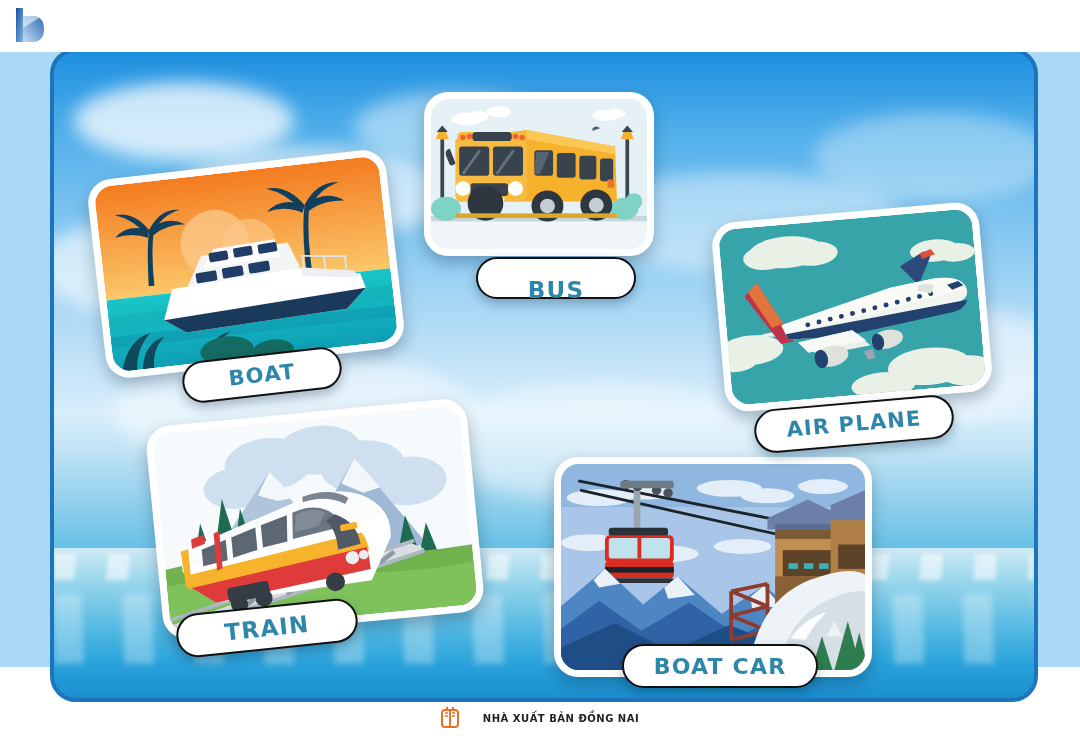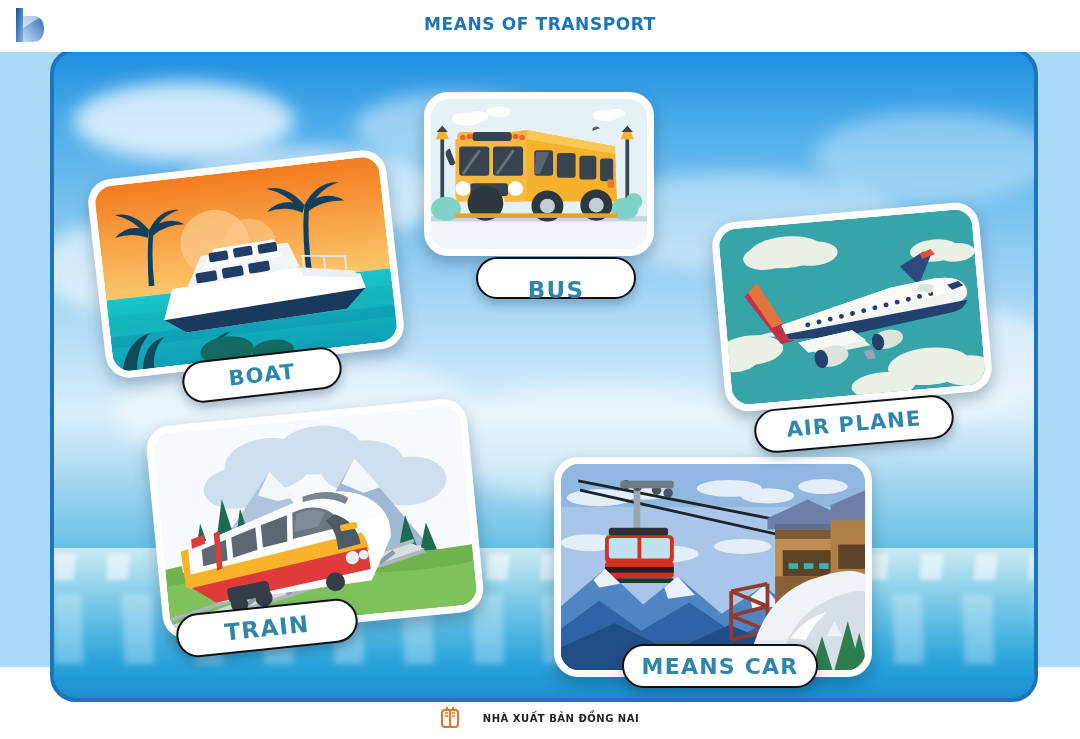--- a/index.html
+++ b/index.html
@@ -100,21 +100,20 @@
           <linearGradient id="lg2" x1="1" y1="0" x2="0" y2="1">
             <stop offset="0" stop-color="#2D6CB5"></stop>
               <stop offset="1" stop-color="#C7DEF3"></stop>
           </linearGradient>
         </defs>
         <path d="M6 4 h7 v34 h-7 z" fill="url(#lg1)"></path>
         <path d="M13 12 h10 c7 0 11 5 11 13 c0 8 -4 13 -11 13 h-10 z" fill="url(#lg2)"></path>
         <path d="M13 12 h10 c3 0 5 1 6 2 l-16 10 z" fill="#FFFFFF" opacity=".55"></path>
       </svg>
     </div>
-    <div class="title">MEANS OF TRANSPORT</div>
   </div>
 
   <div class="panel">
 
     <div class="cloud" style="left:20px;top:30px;width:220px;height:78px;"></div>
     <div class="cloud" style="left:120px;top:95px;width:280px;height:92px;opacity:.85;"></div>
     <div class="cloud" style="left:-20px;top:160px;width:320px;height:110px;opacity:.8;"></div>
     <div class="cloud" style="left:300px;top:40px;width:200px;height:70px;opacity:.6;"></div>
     <div class="cloud" style="left:520px;top:120px;width:330px;height:100px;opacity:.55;"></div>
     <div class="cloud" style="left:700px;top:250px;width:320px;height:120px;opacity:.65;"></div>
@@ -486,21 +485,21 @@
           <g fill="#2E7D4F">
             <path d="M286 220 l14 -52 l14 52 z"></path>
             <path d="M302 220 l10 -40 l10 40 z"></path>
             <path d="M262 220 l11 -36 l11 36 z"></path>
           </g>
           <path d="M286 168 l8 16 l-16 0 z" fill="#EEF3F8"></path>
         </svg>
       </div>
     </div>
     <div class="pill" style="left:568px;top:592px;width:196px;height:44px;">
-      <span style="font-size:22px;">MEANS CAR</span>
+      <span style="font-size:22px;">BOAT CAR</span>
     </div>
 
   </div>
 
   <div class="footer">
     <span>
       <svg width="18" height="22" viewBox="0 0 18 22">
         <rect x="1" y="3" width="16" height="17" rx="3" fill="none" stroke="#E8722A" stroke-width="2"></rect>
         <rect x="8" y="3" width="2" height="17" fill="#E8722A"></rect>
         <path d="M4 6 l3 0 M4 9 l3 0 M11 6 l3 0 M11 9 l3 0" stroke="#E8722A" stroke-width="1.6"></path>

